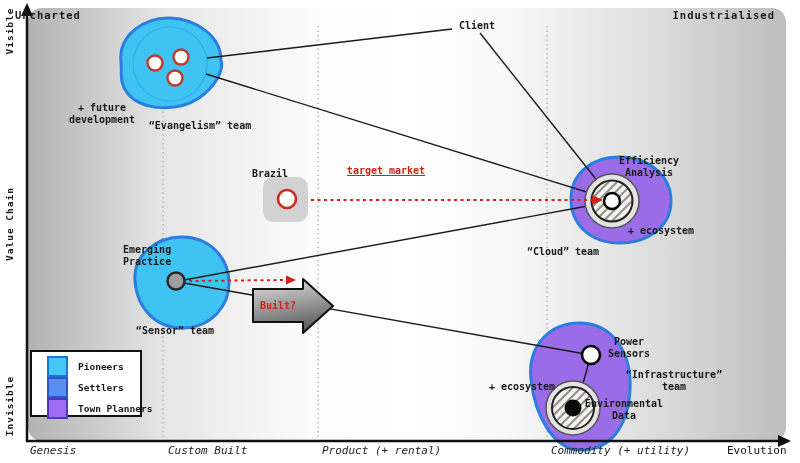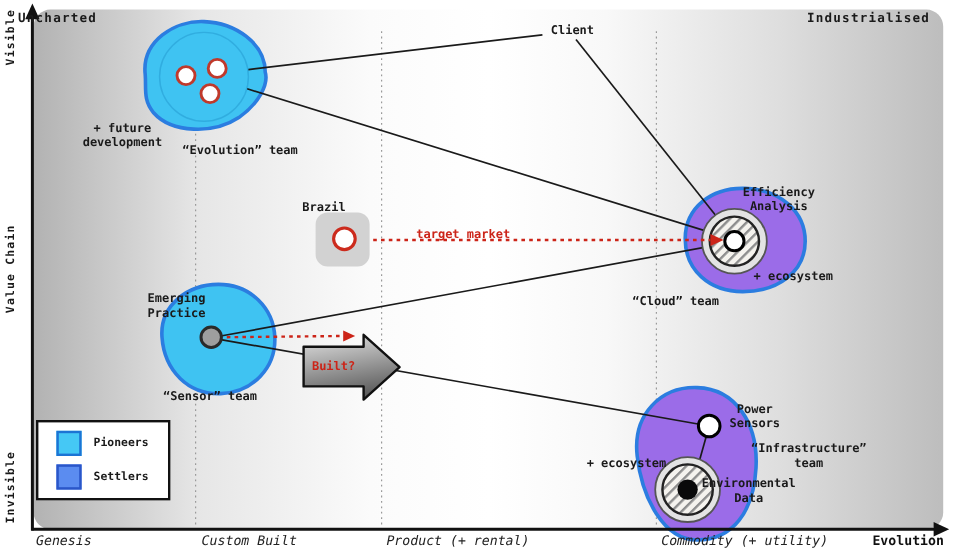--- a/index.html
+++ b/index.html
@@ -11,21 +11,21 @@
     position:absolute;left:28px;top:8px;width:758px;height:433px;border-radius:14px;
     background:linear-gradient(90deg,#b2b2b2 0%,#e6e6e6 18%,#fbfbfb 37%,#ffffff 50%,#f8f8f8 63%,#dedede 82%,#bdbdbd 100%);
   }
   svg.overlay{position:absolute;left:0;top:0;width:800px;height:463px;}
   .lbl{position:absolute;font-weight:bold;font-size:10px;line-height:12px;white-space:pre-line;}
   .ctr{transform:translate(-50%,-50%);text-align:center;}
   .corner{font-size:10.5px;letter-spacing:1px;}
   .red{color:#cc2418;}
   .rot{transform:translate(-50%,-50%) rotate(-90deg);white-space:nowrap;font-size:9.5px;letter-spacing:1px;}
   .stage-lbl{position:absolute;top:444px;font-size:11px;font-style:italic;font-weight:normal;color:#222;white-space:nowrap;}
-  .evo{font-style:normal;font-weight:bold;color:#111;}
+  .evo{font-style:normal;font-weight:normal;color:#111;}
   .legend{
     position:absolute;left:30px;top:350px;width:112px;height:67px;background:#fff;
     border:2px solid #111;box-sizing:border-box;display:flex;flex-direction:column;
     justify-content:space-around;padding:4px 0 4px 15px;
   }
   .legend-row{display:flex;align-items:center;gap:10px;}
   .legend-swatch{width:17px;height:17px;border:2px solid;flex:0 0 auto;}
   .legend-label{font-size:9.5px;font-weight:bold;white-space:nowrap;}
 </style>
 </head>
@@ -124,23 +124,23 @@
 
   <div class="stage-lbl" style="left:30px;">Genesis</div>
   <div class="stage-lbl" style="left:168px;">Custom Built</div>
   <div class="stage-lbl" style="left:322px;">Product (+ rental)</div>
   <div class="stage-lbl" style="left:551px;">Commodity (+ utility)</div>
   <div class="stage-lbl evo" style="left:727px;">Evolution</div>
 
   <div class="lbl ctr" style="left:477px;top:26px;">Client</div>
   <div class="lbl ctr" style="left:102px;top:90px;margin-top:24px;">+ future
 development</div>
-  <div class="lbl ctr" style="left:200px;top:126px;">“Evolution” team</div>
+  <div class="lbl ctr" style="left:200px;top:126px;">“Evangelism” team</div>
   <div class="lbl ctr" style="left:254px;top:174px;padding-left:32px;">Brazil</div>
-  <div class="lbl ctr red" style="left:386px;top:196px;">target market</div>
+  <div class="lbl ctr red" style="left:386px;top:171px;text-decoration:underline;">target market</div>
   <div class="lbl ctr" style="left:649px;top:167px;">Efficiency
 Analysis</div>
   <div class="lbl ctr" style="left:661px;top:231px;">+ ecosystem</div>
   <div class="lbl ctr" style="left:563px;top:252px;">“Cloud” team</div>
   <div class="lbl" style="left:123px;top:244px;">Emerging
 Practice</div>
   <div class="lbl ctr" style="left:175px;top:331px;">“Sensor” team</div>
   <div class="lbl ctr red" style="left:278px;top:306px;">Built?</div>
   <div class="lbl ctr" style="left:629px;top:348px;">Power
 Sensors</div>
@@ -151,15 +151,19 @@
 
   <div class="legend">
     <div class="legend-row">
       <span class="legend-swatch" style="background:#45c8f5;border-color:#1c74d4;"></span>
       <span class="legend-label">Pioneers</span>
     </div>
     <div class="legend-row">
       <span class="legend-swatch" style="background:#5b8cf0;border-color:#2a56c8;"></span>
       <span class="legend-label">Settlers</span>
     </div>
+    <div class="legend-row">
+      <span class="legend-swatch" style="background:#9d6cf0;border-color:#4a3ab8;"></span>
+      <span class="legend-label">Town Planners</span>
+    </div>
   </div>
 
 </div>
 
 </body></html>

